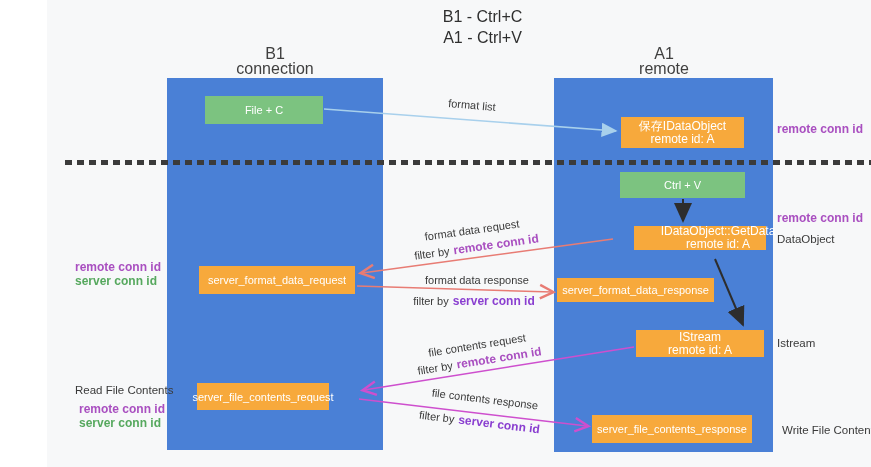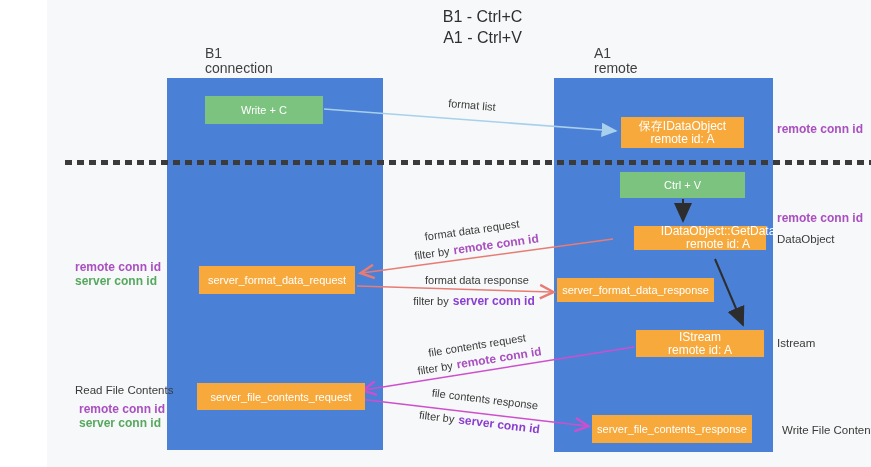--- a/index.html
+++ b/index.html
@@ -5,21 +5,21 @@
   :root{
     --bg:#f7f8f9; --lane-blue:#4a80d6; --box-green:#7cc380; --box-orange:#f7a93c;
     --arrow-lightblue:#a8d0ec; --arrow-red:#e87c74; --arrow-magenta:#ce4fce; --arrow-black:#2d2d2d;
     --remote-conn-text:#a94fc0; --server-conn-violet:#8a3fd0; --server-conn-green:#56a85e; --text-dark:#3a3a3a;
   }
   *{margin:0;padding:0;box-sizing:border-box;}
   html,body{background:#fff;}
   body{font-family:"Liberation Sans","DejaVu Sans",sans-serif;}
   #canvas{position:relative;width:871px;height:467px;background:var(--bg);overflow:hidden;margin-left:47px;}
   .title{position:absolute;left:0;top:6px;width:100%;text-align:center;font-size:16px;line-height:21px;color:#2f2f2f;}
-  .lane-header{position:absolute;width:140px;text-align:left;font-size:14px;line-height:15px;color:#3f3f3f;}
+  .lane-header{position:absolute;width:140px;text-align:center;font-size:16px;line-height:15px;color:#3f3f3f;}
   .lane{position:absolute;background:var(--lane-blue);}
   .dashline{position:absolute;left:18px;top:160px;width:834px;height:5px;
     background:repeating-linear-gradient(90deg,#3b3b3b 0 7px,transparent 7px 12px);}
   .box{position:absolute;display:flex;flex-direction:column;align-items:center;justify-content:center;
     color:#fff;text-align:center;white-space:nowrap;}
   .green{background:var(--box-green);}
   .orange{background:var(--box-orange);}
   .box .l1{font-size:11px;}
   .box .s1{font-size:12px;line-height:13px;}
   .mid-lbl{position:absolute;font-size:11px;color:var(--text-dark);text-align:center;white-space:nowrap;}
@@ -73,21 +73,21 @@
     <line x1="277" y1="109" x2="569" y2="131" stroke="#a8d0ec" stroke-width="1.6" marker-end="url(#mBlue)"></line>
     <line x1="636" y1="199" x2="636" y2="221" stroke="#2d2d2d" stroke-width="2" marker-end="url(#mBlack)"></line>
     <line x1="668" y1="259" x2="696" y2="325" stroke="#2d2d2d" stroke-width="2" marker-end="url(#mBlack)"></line>
     <line x1="566" y1="239" x2="315" y2="273" stroke="#e87c74" stroke-width="1.5" marker-end="url(#mRed)"></line>
     <line x1="310" y1="286" x2="505" y2="292" stroke="#e87c74" stroke-width="1.5" marker-end="url(#mRed)"></line>
     <line x1="587" y1="347" x2="317" y2="390" stroke="#ce4fce" stroke-width="1.5" marker-end="url(#mMag)"></line>
     <line x1="312" y1="399" x2="540" y2="426" stroke="#ce4fce" stroke-width="1.5" marker-end="url(#mMag)"></line>
   </svg>
 
   <div class="box green" style="left:158px;top:96px;width:118px;height:28px;">
-    <span class="l1">Write + C</span>
+    <span class="l1">File + C</span>
   </div>
 
   <div class="box orange" style="left:574px;top:117px;width:123px;height:31px;">
     <span class="s1">保存IDataObject</span>
     <span class="s1">remote id: A</span>
   </div>
 
   <div class="box green" style="left:573px;top:172px;width:125px;height:26px;align-items:center;">
     <span class="l1">Ctrl + V</span>
   </div>
@@ -103,21 +103,21 @@
 
   <div class="box orange" style="left:510px;top:278px;width:157px;height:24px;">
     <span class="l1">server_format_data_response</span>
   </div>
 
   <div class="box orange" style="left:589px;top:330px;width:128px;height:27px;">
     <span class="s1">IStream</span>
     <span class="s1">remote id: A</span>
   </div>
 
-  <div class="box orange" style="left:150px;top:383px;width:168px;height:27px;">
+  <div class="box orange" style="left:150px;top:383px;width:132px;height:27px;">
     <span class="l1">server_file_contents_request</span>
   </div>
 
   <div class="box orange" style="left:545px;top:415px;width:160px;height:28px;">
     <span class="l1">server_file_contents_response</span>
   </div>
 
   <div class="mid-lbl" style="left:365px;top:99px;width:120px;transform:rotate(5deg);">format list</div>
 
   <div class="mid-lbl" style="left:350px;top:224px;width:150px;transform:rotate(-8deg);">format data request</div>

